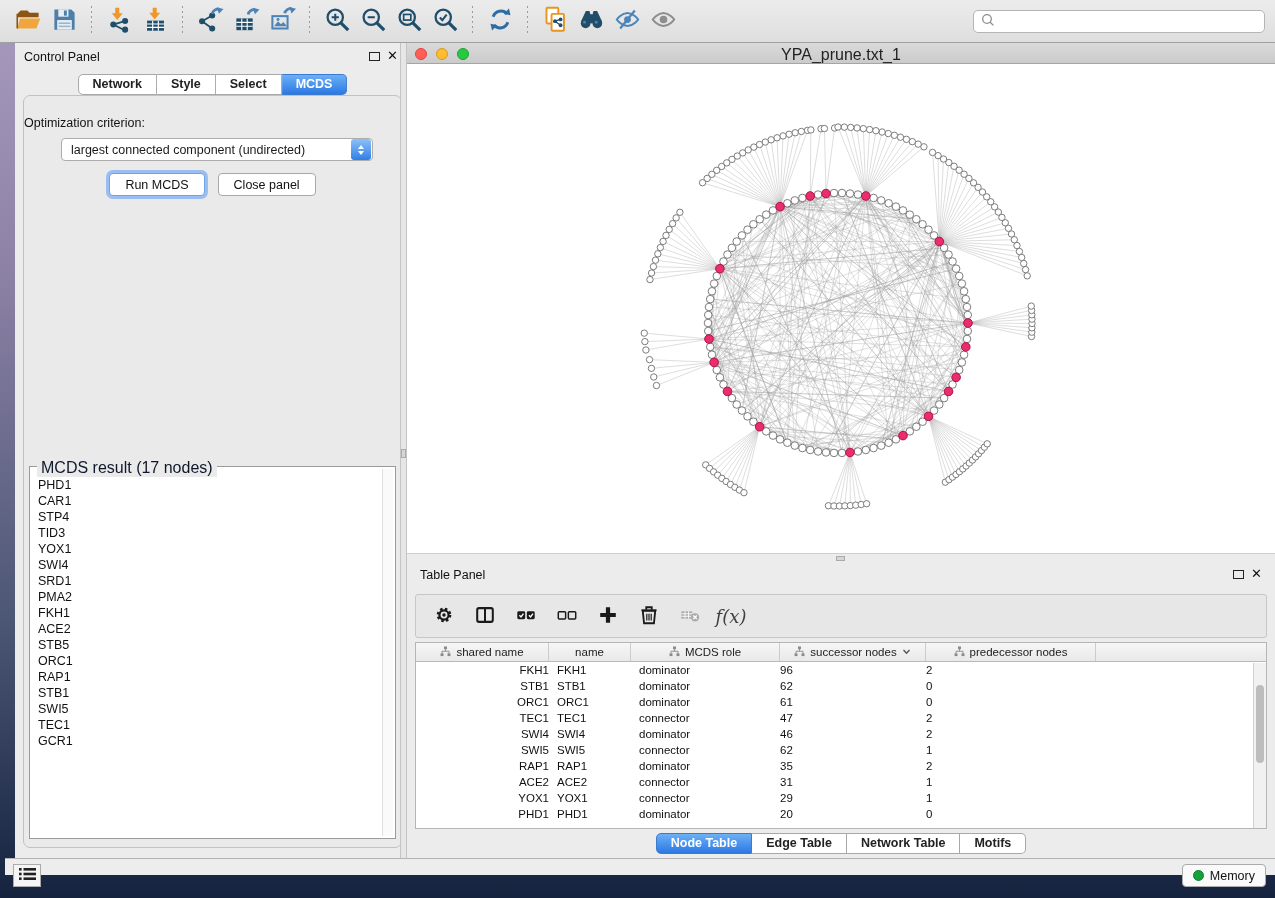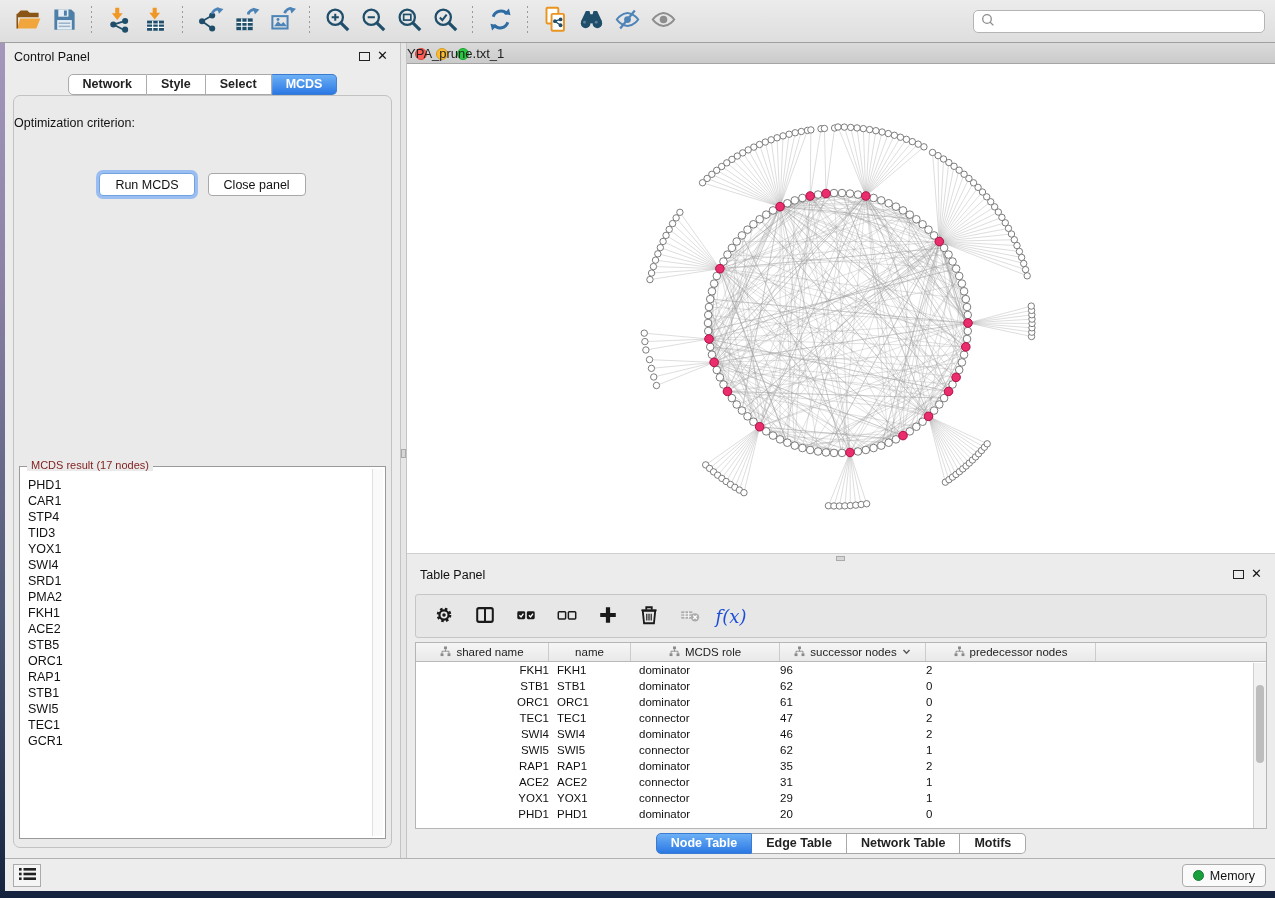--- a/index.html
+++ b/index.html
@@ -12,21 +12,21 @@
     background:linear-gradient(#ececec,#dedede); border-bottom:1px solid #9f9f9f;
     display:flex; align-items:center; padding:0 10px; }
   .tb-btn { width:36px; height:36px; display:flex; align-items:center; justify-content:center; border-radius:4px; }
   .tb-btn svg { width:27px; height:27px; }
   .tb-sep { width:1px; height:30px; margin:0 9px; background-image:linear-gradient(#9a9a9a 40%, transparent 40%); background-size:1px 5px; }
   .tb-search { margin-left:auto; width:292px; height:23px; background:#fff; border:1px solid #b5b5b5; border-radius:5px;
     display:flex; align-items:center; padding:0 7px; }
   .tb-search input { border:none; outline:none; flex:1; font-size:12px; margin-left:5px; font-family:inherit; }
 
   
-  .control-panel { position:absolute; left:5px; top:43px; width:395px; height:815px; background:#ececec; }
+  .control-panel { position:absolute; left:15px; top:43px; width:395px; height:815px; background:#ececec; }
   .panel-header-label { position:absolute; left:9px; top:7px; font-size:12.5px; color:#111; }
   .win-float { position:absolute; top:9px; width:11px; height:9px; border:1.5px solid #222; }
   .win-close { position:absolute; top:5px; font-size:13px; font-weight:bold; color:#111; }
   .cp-float { right:30px; } .cp-close { right:12px; }
   .seg-tabs { display:flex;font-weight:bold; }
   .cp-tabs { position:absolute; top:31px; left:50%; transform:translateX(-50%); }
   .seg { height:21px; line-height:19px; padding:0 14px; background:#fff; border:1px solid #a8a8a8; border-left:none;
     font-size:12.5px; color:#222; text-align:center; }
   .seg:first-child { border-left:1px solid #a8a8a8; border-radius:5px 0 0 5px; }
   .seg:last-child { border-radius:0 5px 5px 0; }
@@ -40,69 +40,69 @@
   .crit-stepper { width:20px; height:21px; border-radius:3px; margin-right:1px;
     background:linear-gradient(#8ec0f7,#2f7fe8); display:flex; flex-direction:column; align-items:center; justify-content:center; gap:2px; }
   .crit-stepper i { width:0; height:0; border-left:3.5px solid transparent; border-right:3.5px solid transparent; }
   .crit-stepper .up { border-bottom:4px solid #fff; } .crit-stepper .dn { border-top:4px solid #fff; }
   .cp-buttons { position:absolute; top:77px; width:100%; display:flex; justify-content:center; gap:13px;text-align:right; }
   .push-btn { height:23px; padding:0 15px; background:#fff; border:1px solid #a8a8a8; border-radius:4px;
     font-size:12.5px; color:#111; display:flex; align-items:center; }
   .push-btn.focused { box-shadow:0 0 0 3px rgba(100,160,245,.6); border-color:#6ea3e0; }
   .mcds-fieldset { position:absolute; left:5px; top:370px; width:367px; height:373px;
     border:1px solid #9a9a9a; background:#fff; }
-  .mcds-legend { position:absolute; top:-8px; left:7px; background:#eaeaea; padding:0 4px; font-size:11px; color:#7f1d1d; }
+  .mcds-legend { position:absolute; top:-8px; left:7px; background:#eaeaea; padding:0 4px; font-size:16px; color:#0f172a; }
   .mcds-list { position:absolute; inset:2px 13px 2px 2px; overflow:hidden; padding:8px 6px 0 6px; }
   .mcds-list div { font-size:12.5px; line-height:16px; color:#111; }
   .mcds-scroll { position:absolute; top:2px; right:2px; bottom:2px; width:11px; background:#fafafa; border-left:1px solid #e0e0e0; }
 
   
   .vsplit { position:absolute; left:400px; top:43px; width:7px; height:815px; background:#e6e6e6;
     border-left:1px solid #c4c4c4; border-right:1px solid #c4c4c4; }
   .vsplit .grip { position:absolute; left:0; top:406px; width:5px; height:9px; background:#d6d6d6; border:1px solid #aaa; }
   .hgrip { position:absolute; left:429px; top:2px; width:9px; height:5px; background:#d6d6d6; border:1px solid #aaa; }
 
   
   .net-window { position:absolute; left:407px; top:43px; width:868px; height:510px; background:#fff; }
   .net-titlebar { position:absolute; left:0; top:0; width:100%; height:21px;
     background:linear-gradient(#dadada,#cbcbcb); border-bottom:1px solid #a5a5a5; }
   .tl { position:absolute; top:4.5px; width:12px; height:12px; border-radius:50%; }
   .tl.red { left:8px; background:#ff5f57; border:.5px solid #e0443e; }
   .tl.yellow { left:29px; background:#febc2e; border:.5px solid #d49c22; }
   .tl.green { left:50px; background:#28c840; border:.5px solid #1da32f; }
-  .net-title { position:absolute; width:100%; text-align:left; top:3px; font-size:13px; color:#222; }
+  .net-title { position:absolute; width:100%; text-align:center; top:3px; font-size:16px; color:#222; }
   .net-canvas { position:absolute; left:0; top:21px; width:868px; height:489px; }
   .edges line { stroke:#9b9b9b; stroke-width:.6; opacity:.5; }
   .fan-edges line { stroke:#999; stroke-width:.6; opacity:.55; }
   .ring-node { fill:#fff; stroke:#6e6e6e; stroke-width:.9; }
   .fan-node { fill:#fff; stroke:#6e6e6e; stroke-width:.9; }
   .hub-node { fill:#ea2e6c; stroke:#b5104c; stroke-width:1; }
 
   
   .table-panel { position:absolute; left:407px; top:553px; width:868px; height:305px; background:#ececec; border-top:1px solid #cfcfcf; }
   .tp-float { right:31px; } .tp-close { right:13px; }
   .tp-toolbar { position:absolute; left:8px; top:40px; width:852px; height:44px; background:#e7e7e7;
     border:1px solid #c6c6c6; border-radius:3px; display:flex; align-items:center; gap:17px; padding-left:16px; }
   .tp-tool { width:24px; height:24px; display:flex; align-items:center; justify-content:center; }
   .tp-tool svg { width:22px; height:22px; }
-  .fx { font-family:"DejaVu Serif","Liberation Serif",serif; font-style:italic; font-size:18px; color:#1d4ed8; }
+  .fx { font-family:"DejaVu Serif","Liberation Serif",serif; font-style:italic; font-size:18px; color:#404040; }
   .node-table { position:absolute; left:8px; top:88px; width:852px; height:187px; background:#fff; border:1px solid #b5b5b5; }
   .nt-header { display:flex; height:19px; background:linear-gradient(#f6f6f6,#e9e9e9); border-bottom:1px solid #b9b9b9; }
   .nt-hcell { display:flex; align-items:center; justify-content:center; gap:5px; border-right:1px solid #cccccc;
     font-size:11.5px; color:#222; position:relative; }
   .nt-row { display:flex; height:16px; }
   .nt-cell { font-size:11.5px; line-height:16px; color:#111; overflow:hidden; white-space:nowrap; }
   .nt-cell.txt { padding-left:8px; } .nt-cell.num { text-align:left; padding-right:11px; }
   .c0{width:133px;text-align:right;} .c1{width:82px;} .c2{width:149px;} .c3{width:146px;} .c4{width:170px;} .c5{flex:1;}
   .nt-scroll { position:absolute; top:20px; right:0; bottom:0; width:13px; background:#f1f1f1; border-left:1px solid #d0d0d0; }
   .nt-thumb { position:absolute; left:2px; top:22px; width:8px; height:78px; background:#bdbdbd; border-radius:5px; }
   .tp-tabs { position:absolute; top:279px; left:0; width:100%; display:flex; justify-content:center; }
 
   
-  .status-bar { position:absolute; left:5px; top:858px; width:1270px; height:33px; background:#ededed; border-top:1px solid #b3b3b3; }
+  .status-bar { position:absolute; left:5px; top:858px; width:1270px; height:17px; background:#ededed; border-top:1px solid #b3b3b3; }
   .sb-list-btn { position:absolute; left:8px; top:5px; width:28px; height:23px; background:#f5f5f5; border:1px solid #ababab;
     display:flex; align-items:center; justify-content:center; }
   .memory-btn { position:absolute; right:9px; top:5px; height:23px; padding:0 10px; background:#fafafa; border:1px solid #ababab;
     border-radius:4px; display:flex; align-items:center; gap:6px; font-size:12.5px; color:#111; }
   .mem-dot { width:11px; height:11px; border-radius:50%; background:#18a03c; border:1px solid #128031; }
 </style>
 </head>
 <body>
 
 <div id="stage">
@@ -262,20 +262,27 @@
     <div class="win-float cp-float"></div>
     <div class="win-close cp-close">✕</div>
     <div class="seg-tabs cp-tabs">
         <div class="seg">Network</div>
         <div class="seg">Style</div>
         <div class="seg">Select</div>
         <div class="seg sel">MCDS</div>
       </div>
     <div class="cp-content">
       <div class="crit-label">Optimization criterion:</div>
+      <div class="crit-select">
+        <span class="val">largest connected component (undirected)</span>
+        <span class="crit-stepper">
+            <i class="up"></i>
+            <i class="dn"></i>
+          </span>
+      </div>
       <div class="cp-buttons">
         <div class="push-btn focused">Run MCDS</div>
         <div class="push-btn">Close panel</div>
       </div>
       <div class="mcds-fieldset">
         <div class="mcds-legend">MCDS result (17 nodes)</div>
         <div class="mcds-list">
             <div>PHD1</div>
             <div>CAR1</div>
             <div>STP4</div>

